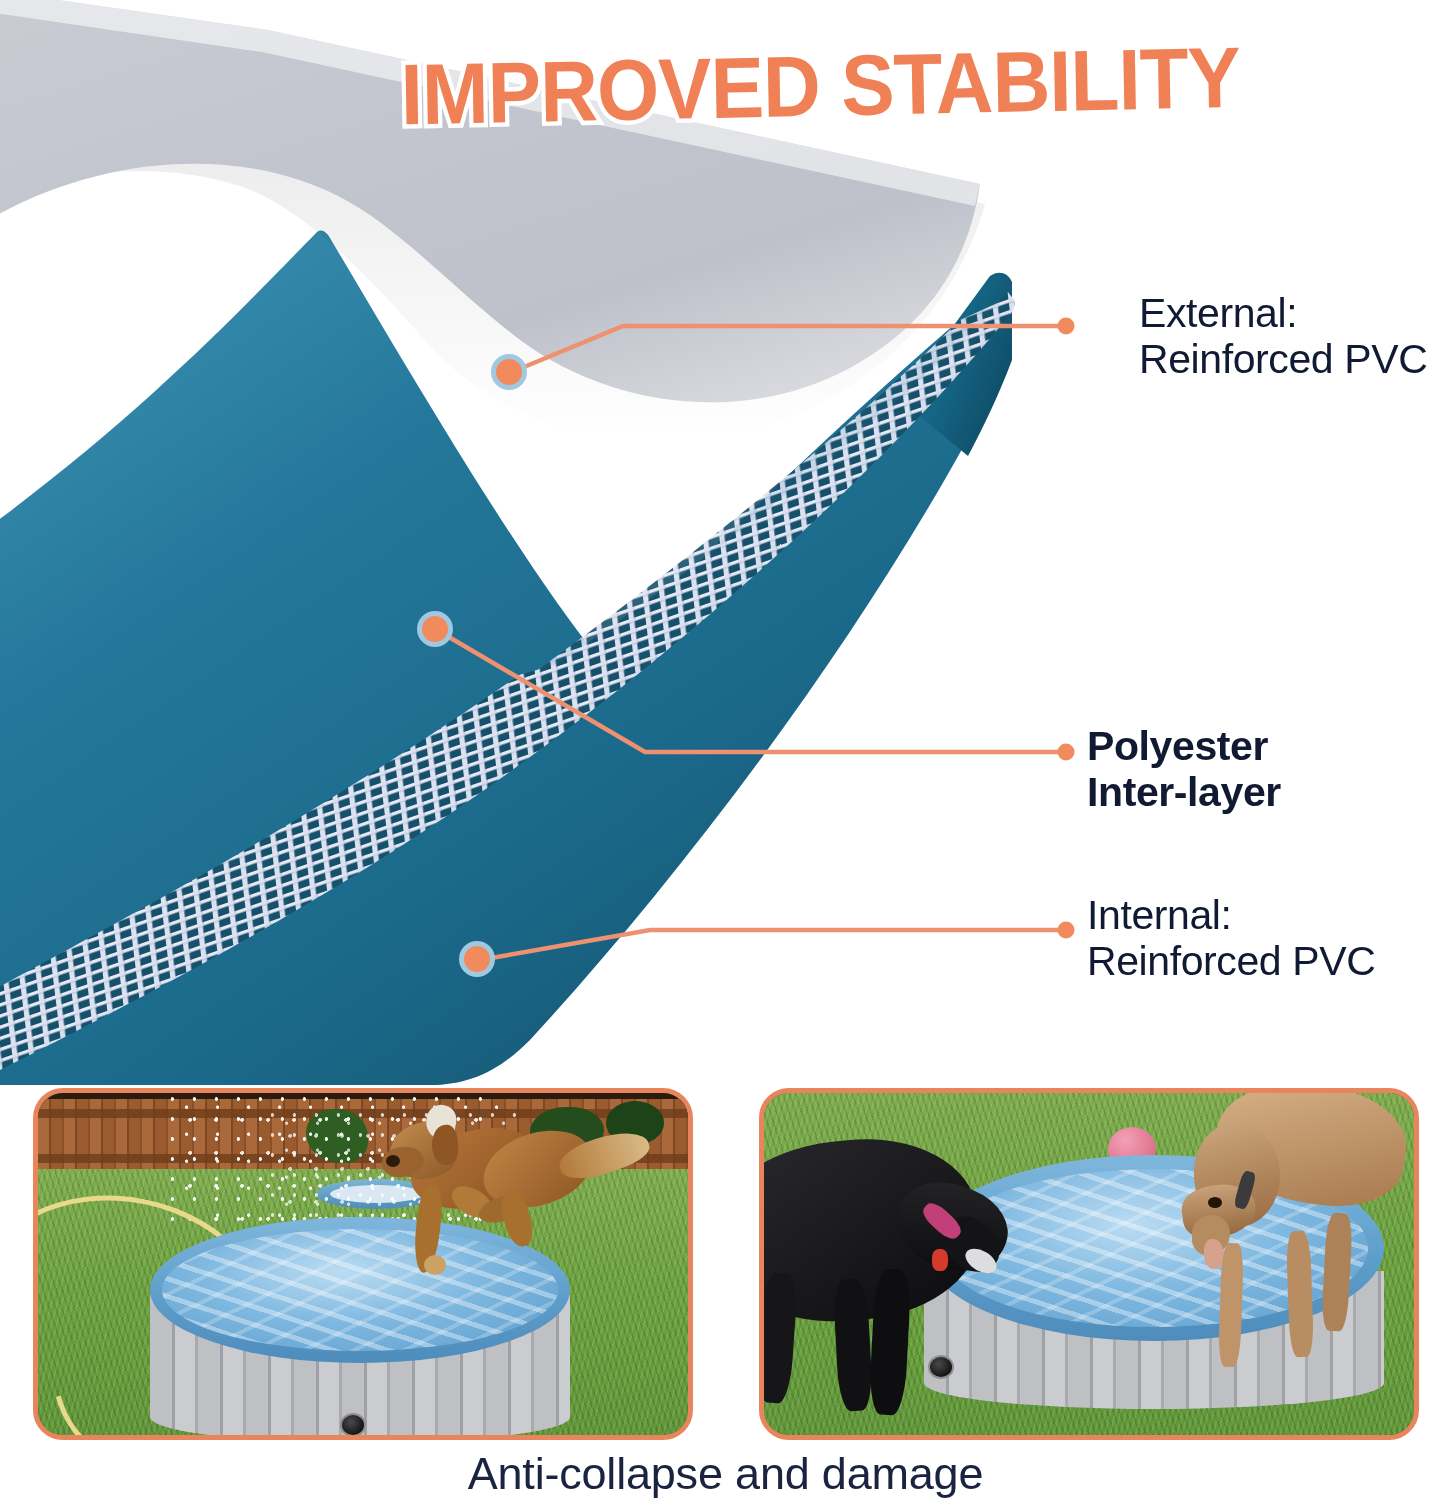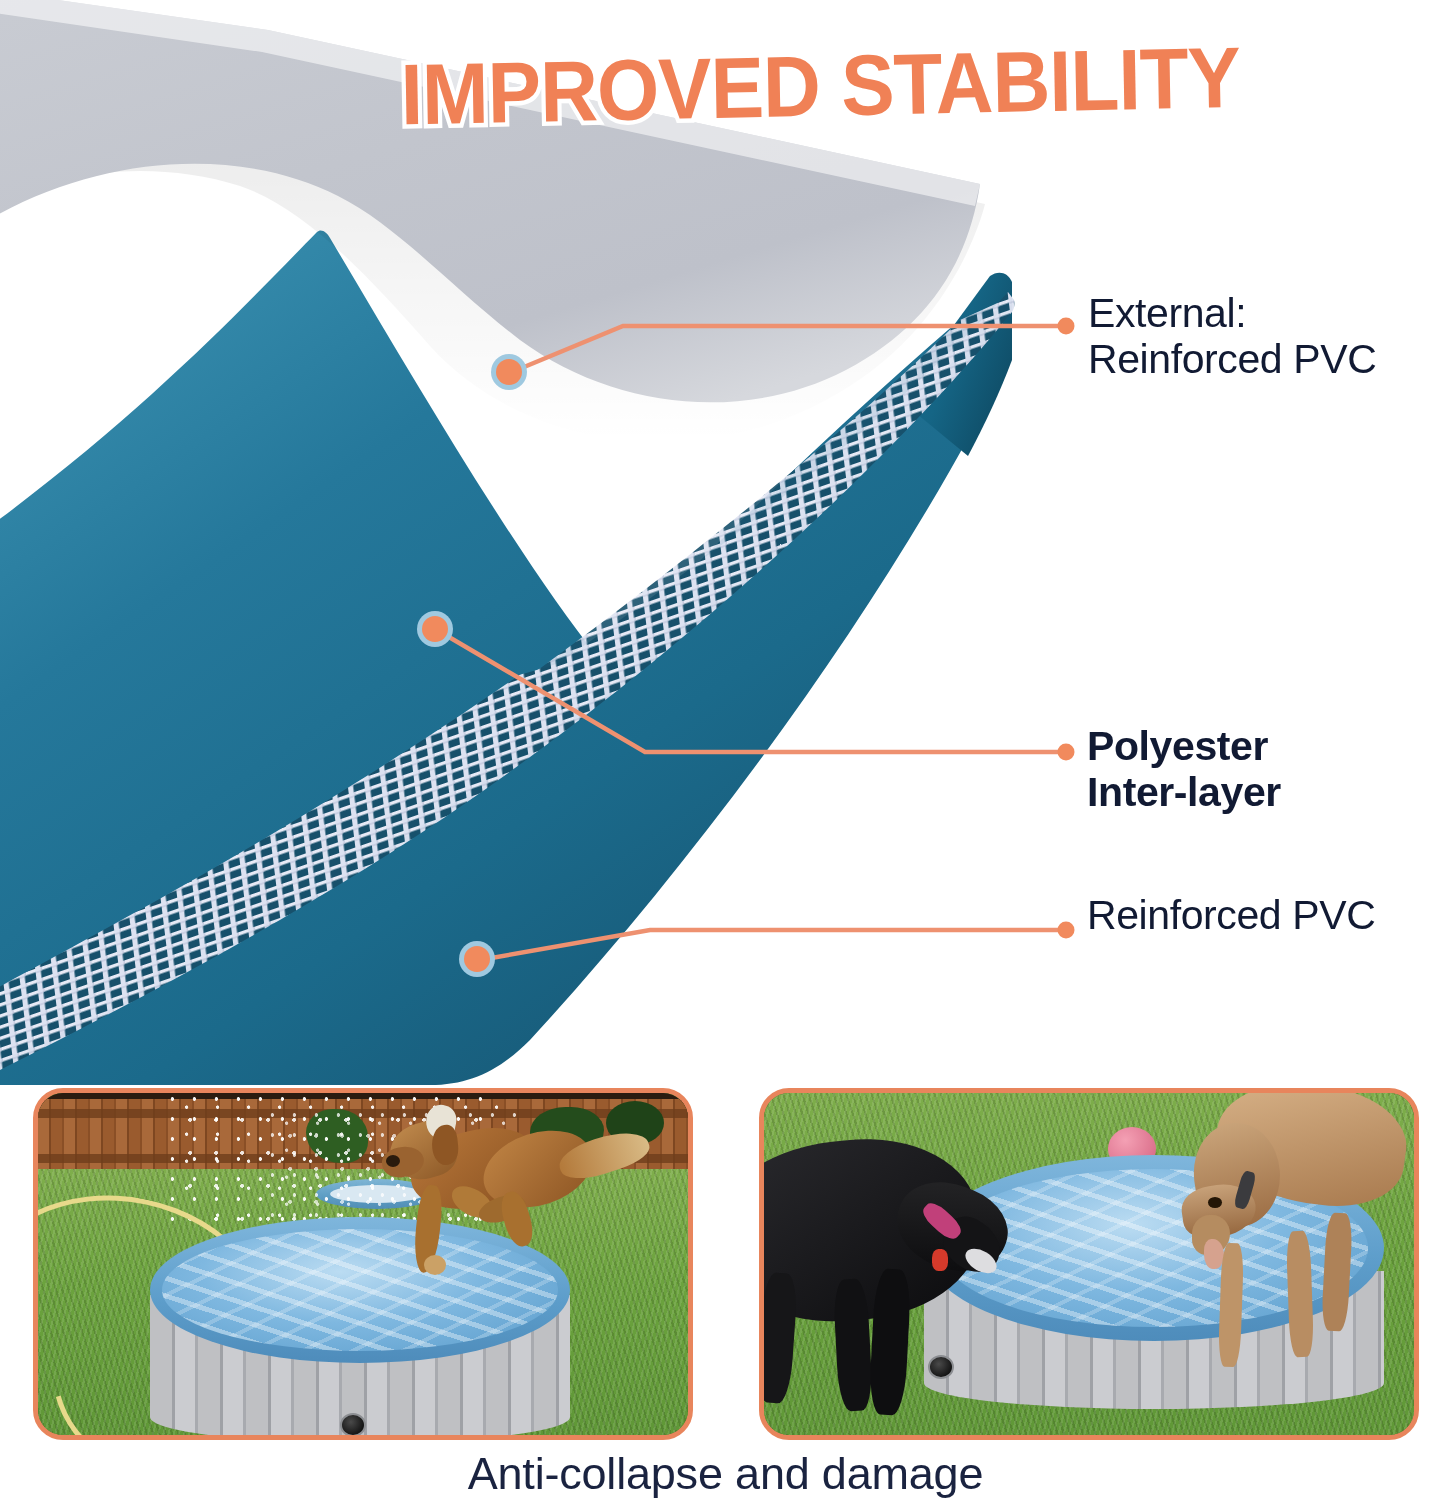--- a/index.html
+++ b/index.html
@@ -41,21 +41,21 @@
     position:absolute;
     color:#111A33;
     font-size:41px;
     line-height:1.12;
     font-family:"Liberation Sans", sans-serif;
     letter-spacing:-0.4px;
     z-index:35;
     white-space:nowrap;
   }
   .callout .ln { display:block; }
-  #callout-external  { left:1088px; top:291px; }
+  #callout-external  { left:1139px; top:291px; }
   #callout-polyester { left:1087px; top:724px;font-weight:bold; }
   #callout-internal  { left:1087px; top:893px; }
 
   
   #photo-row {
     position:absolute; left:0; top:1088px; width:1451px; height:355px;
     display:flex; justify-content:center; gap:66px;
   }
   .photo-frame {
     width:660px; height:352px;
@@ -321,20 +321,21 @@
     <span class="ln">External:</span>
     <span class="ln">Reinforced PVC</span>
   </div>
 
   <div class="callout" id="callout-polyester">
     <span class="ln">Polyester</span>
     <span class="ln">Inter-layer</span>
   </div>
 
   <div class="callout" id="callout-internal">
+    <span class="ln">Internal:</span>
     <span class="ln">Reinforced PVC</span>
   </div>
 </div>
 
 <div id="photo-row">
 
   <div class="photo-frame">
     <div class="photo-inner">
 
       <div class="dark-bg" style="left:0;top:0;width:100%;height:92px;"></div>

